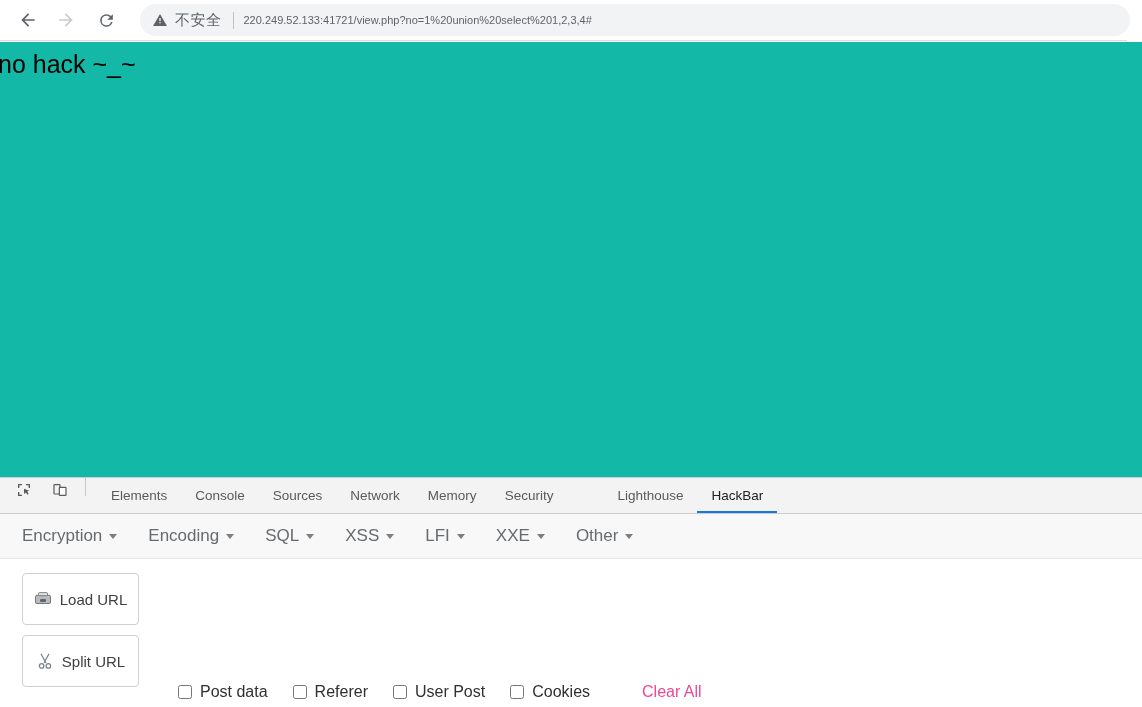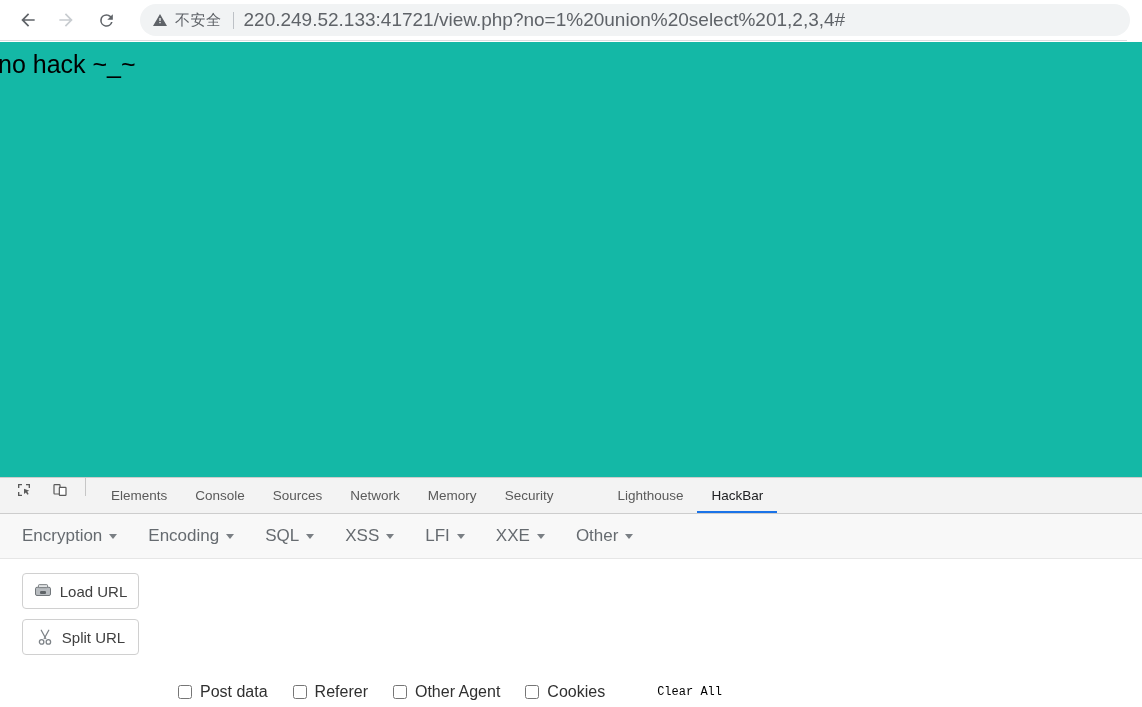--- a/index.html
+++ b/index.html
@@ -36,21 +36,21 @@
   .warn-tri { width:16px; height:16px; flex:0 0 auto; }
   .not-secure {
     font-size:15px; color:#5f6368; margin-left:7px;
     font-family:"DejaVu Sans", sans-serif;
     letter-spacing:0.5px;
   }
   .om-sep {
     width:1px; height:17px; background:#bdc1c6; margin:0 10px 0 11px;
   }
   .om-url {
-    font-size:19px; color:#5f6368;
+    font-size:11px; color:#5f6368;
     white-space:nowrap; overflow:hidden;
     font-family:"Liberation Sans", sans-serif;
   }
 
   
   .page-viewport {
     position:absolute; left:0; top:42px; width:1142px; height:435px;
     background:#14b8a6; overflow:hidden;
   }
   .page-text {
@@ -115,21 +115,21 @@
 
   .hb-body {
     position:absolute; top:81px; left:0; width:1142px; height:149px;
     background:#ffffff;
   }
   .hb-buttons {
     position:absolute; left:22px; top:12px;
     display:flex; flex-direction:column; gap:10px;
   }
   .hb-btn {
-    width:117px; height:36px;
+    width:117px; height:52px;
     background:#ffffff;
     border:1px solid #d0d0d0;
     border-radius:4px;
     display:flex; align-items:center; justify-content:center;
     gap:8px;
     font-size:15px; color:#404040;
     font-family:"Liberation Sans", sans-serif;
   }
   .hb-btn .bi { width:18px; height:18px; flex:0 0 auto; display:block; }
 
@@ -159,24 +159,24 @@
   }
   .opt input[type=checkbox] {
     width:14px; height:14px; margin:0 8px 0 0;
     accent-color:#ffffff;
   }
   .opt label {
     font-size:16px; color:#303030;
     font-family:"Liberation Sans", sans-serif;
   }
   .clear-all {
-    font-size:12px; color:#000000;
+    font-size:16px; color:#ec4899;
     margin-left:27px;
     text-decoration:none;
-    font-family:Liberation Mono, monospace;
+    font-family:Liberation Sans, sans-serif;
   }
 </style>
 </head>
 <body>
 
 <div id="root">
 
   <div class="browser-toolbar">
     <div class="nav-btn">
       <svg width="20" height="20" viewBox="0 0 24 24">
@@ -293,21 +293,21 @@
     <div class="opt">
       <input type="checkbox" style="">
       <label>Post data</label>
     </div>
     <div class="opt">
       <input type="checkbox" style="">
       <label>Referer</label>
     </div>
     <div class="opt">
       <input type="checkbox" style="">
-      <label>Other Agent</label>
+      <label>User Post</label>
     </div>
     <div class="opt">
       <input type="checkbox" style="">
       <label>Cookies</label>
     </div>
     <a href="#" class="clear-all">Clear All</a>
   </div>
 
 </div>
 

